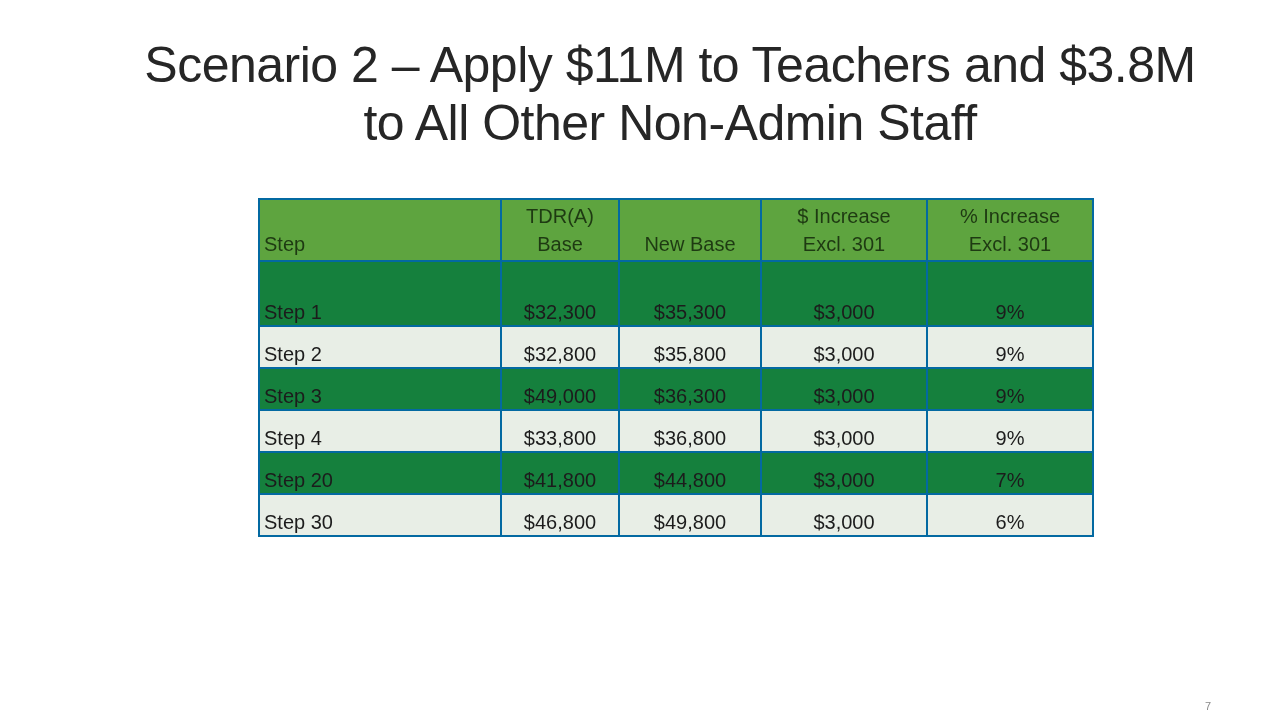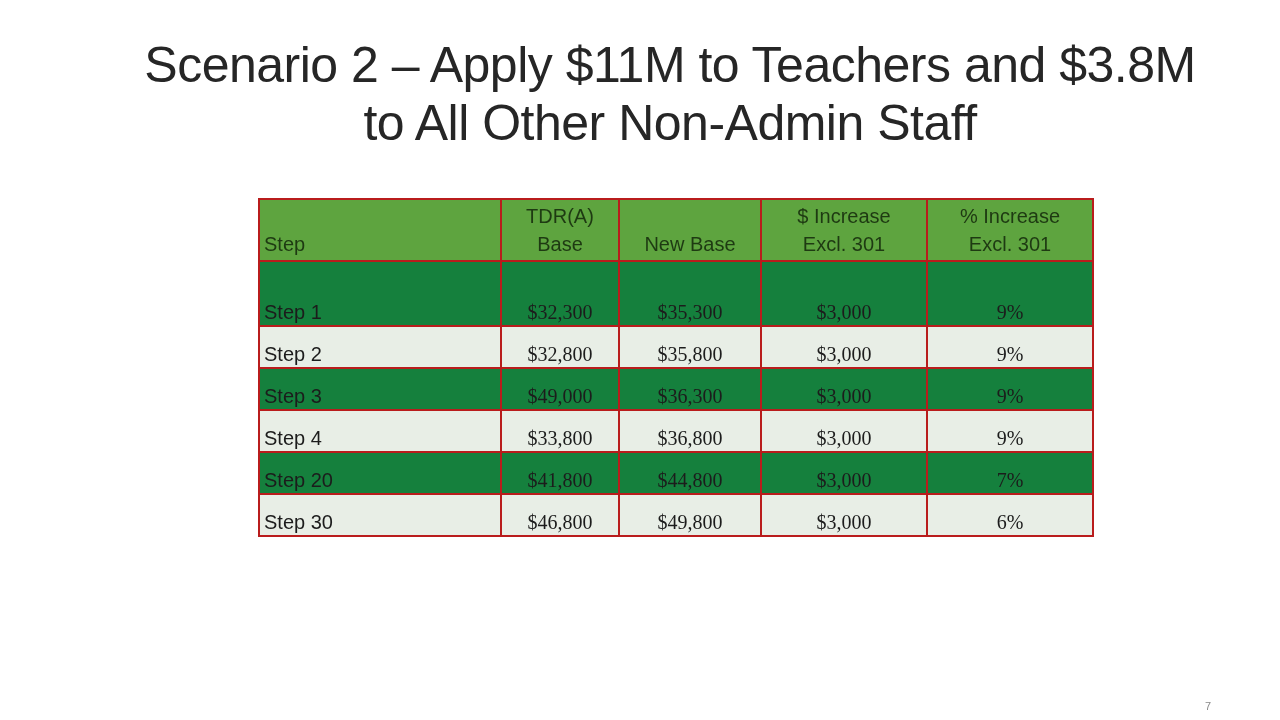--- a/index.html
+++ b/index.html
@@ -9,29 +9,29 @@
   }
   .title {
     position: absolute; left: 40px; top: 36px; width: 1260px;
     text-align: center; font-size: 50px; line-height: 58px; font-weight: 300;
     color: #262626; letter-spacing: -0.5px;
   }
   table {
     position: absolute; left: 258px; top: 198px;
     border-collapse: collapse; font-size: 20px; color: #1c1c1c;
   }
-  th, td { border: 2px solid #b91c1c; padding: 0 4px; }
+  th, td { border: 2px solid #0369a1; padding: 0 4px; }
   th {
     background: #5ea43f; font-weight: normal; color: #1e3a12;
     height: 58px; vertical-align: bottom; padding-bottom: 2px; line-height: 28px;
   }
   th.left { text-align: left; }
   td { height: 39px; vertical-align: bottom; padding-bottom: 1px; }
   td.left { text-align: left; }
-  td.c { text-align: center; font-family: Liberation Serif, serif; }
+  td.c { text-align: center; }
   tr.dark td { background: #15803d; }
   tr.light td { background: #e8eee6; }
   tr.first td { height: 62px; }
   tr.tight td { height: 28px; }
   .pagenum {
     position: absolute; left: 1205px; top: 700px; font-size: 11px; color: #8a8a8a;
   }
 </style>
 </head>
 <body>

